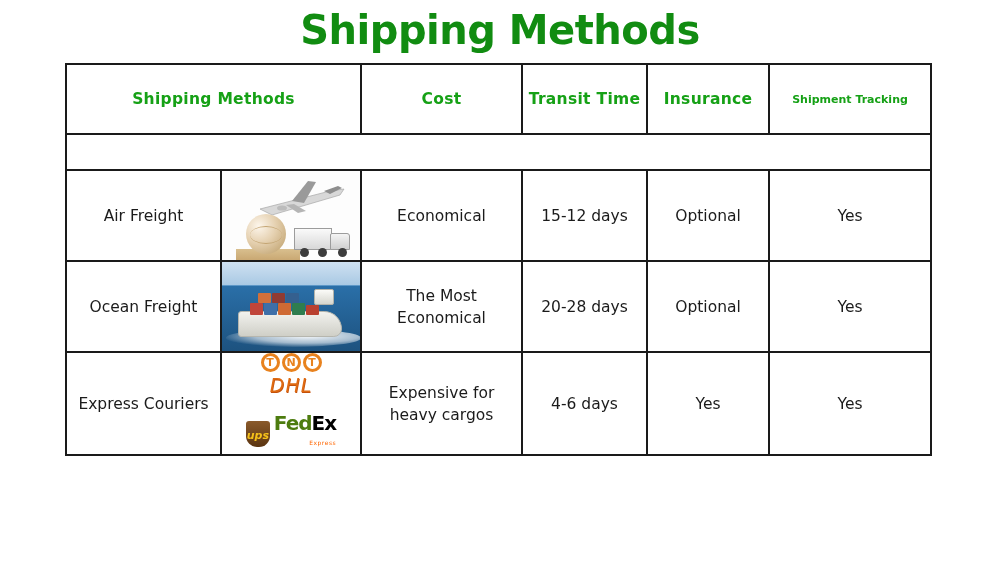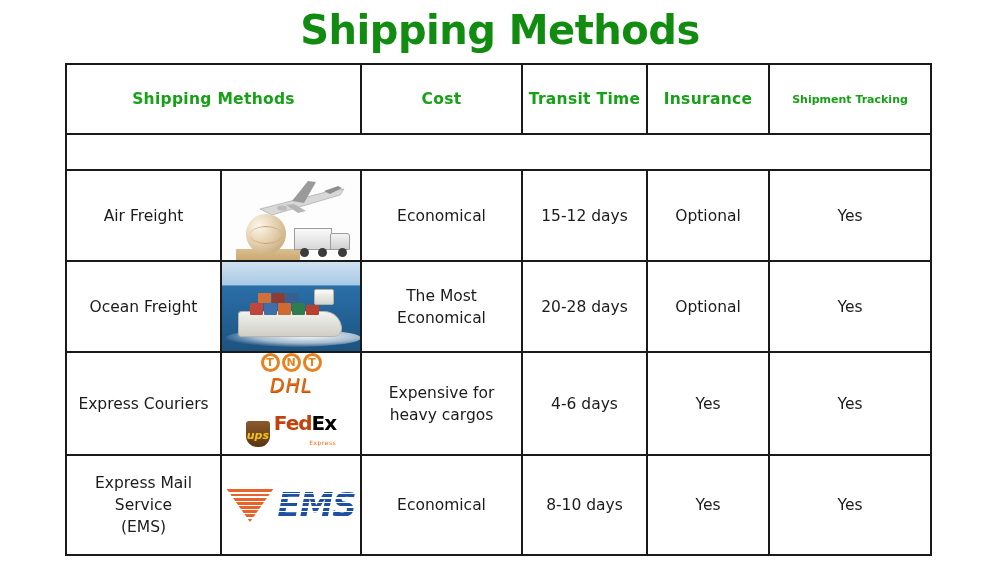--- a/index.html
+++ b/index.html
@@ -175,21 +175,21 @@
     width: 24px; height: 26px;
     background: linear-gradient(#8a5a2b, #5a3410);
     border-radius: 3px 3px 11px 11px;
     color: #f4c01a; font-weight: bold; font-style: italic;
     font-size: 11px; line-height: 30px; text-align: center;
     font-family: "DejaVu Sans", "Liberation Sans", sans-serif;
   }
   .fedex-wrap { display:flex; flex-direction:column; align-items:flex-end; }
   .fedex { font-weight: bold; font-size: 20px; line-height: 20px; letter-spacing:-1px;
     font-family: "DejaVu Sans", "Liberation Sans", sans-serif; }
-  .fedex .fed { color:#c2410c; }
+  .fedex .fed { color:#4d7c0f; }
   .fedex .ex  { color:#000000;text-align:center; }
   .fedex-sub { color:#ff6600; font-size:6px; letter-spacing:0.5px; margin-top:-1px; }
 
   
   .ems { background:#fff; display:flex; align-items:center; justify-content:center; gap:3px; }
   .ems-tri {
     width: 0; height: 0;
     border-left: 24px solid transparent;
     border-right: 24px solid transparent;
     border-top: 34px solid #e8632a;
@@ -321,34 +321,15 @@
         </td>
         <td>
           <span class="two-line">Expensive for</span>
           <span class="two-line">heavy cargos</span>
         </td>
         <td>4-6 days</td>
         <td>Yes</td>
         <td>Yes</td>
       </tr>
 
-      <tr class="row tall">
-        <td>
-          <span class="two-line">Express Mail</span>
-          <span class="two-line">Service</span>
-          <span class="two-line">(EMS)</span>
-        </td>
-        <td class="imgcell">
-          <div class="pic ems">
-            <div class="ems-tri"></div>
-            <div class="ems-text">EMS</div>
-          </div>
-        </td>
-        <td>
-          <span class="two-line">Economical</span>
-        </td>
-        <td>8-10 days</td>
-        <td>Yes</td>
-        <td>Yes</td>
-      </tr>
     </tbody>
   </table>
 </div>
 
 </body></html>

